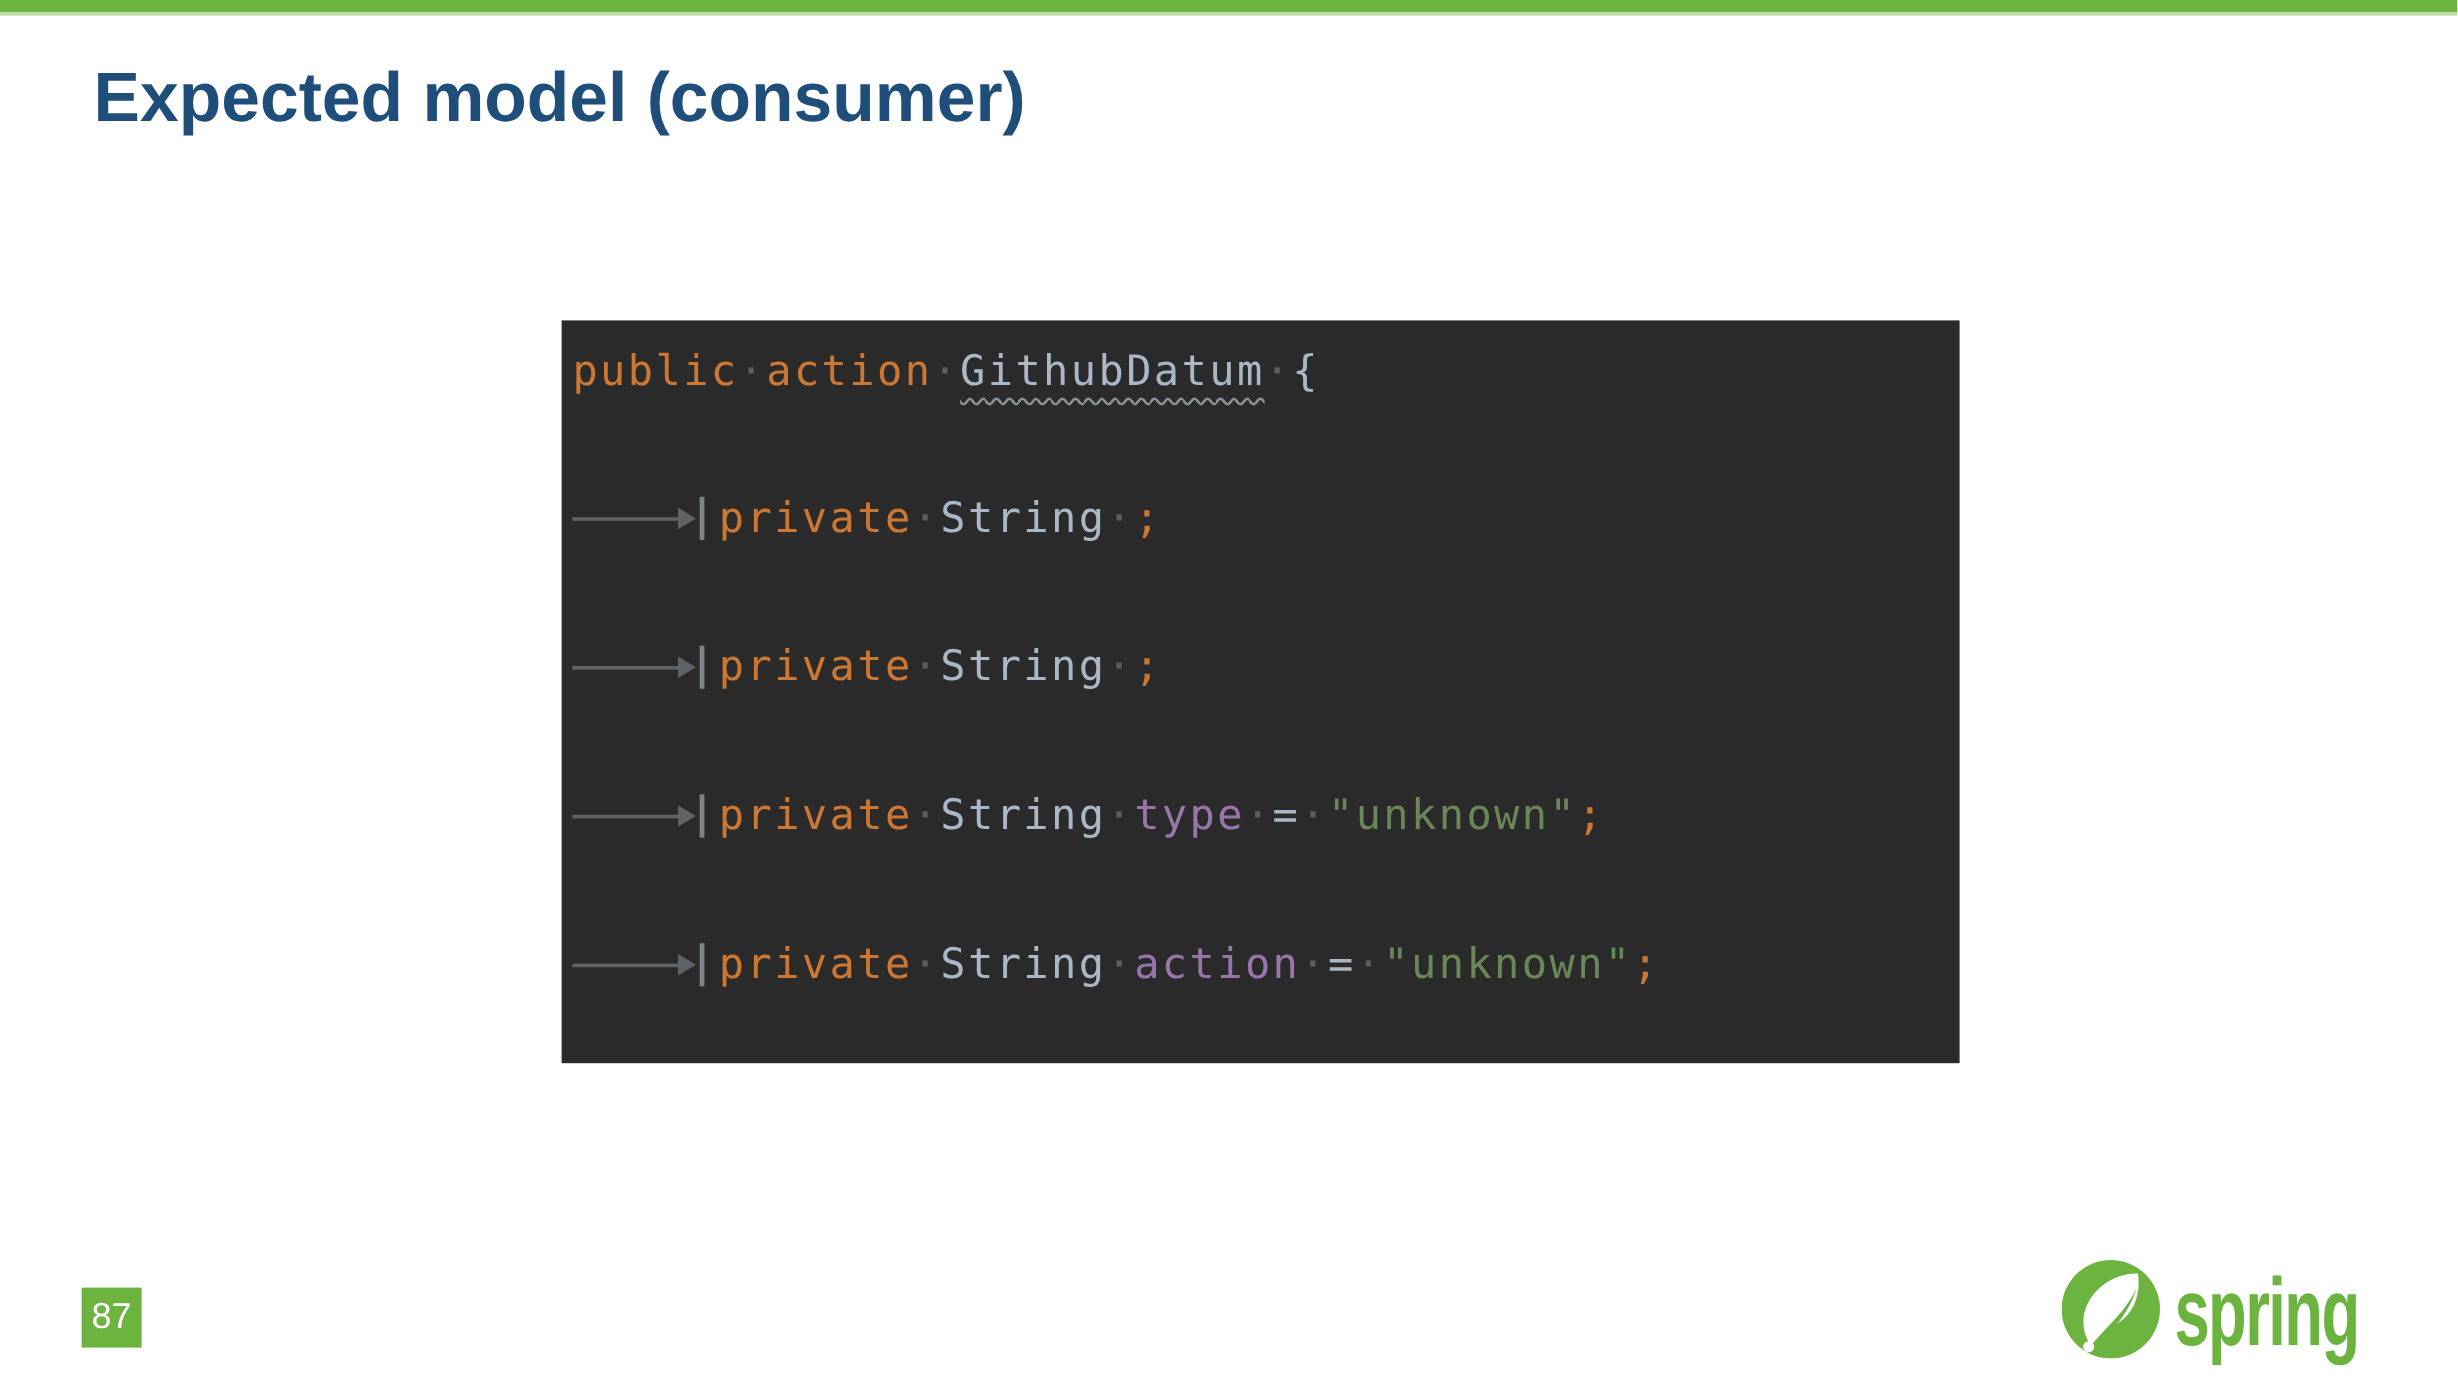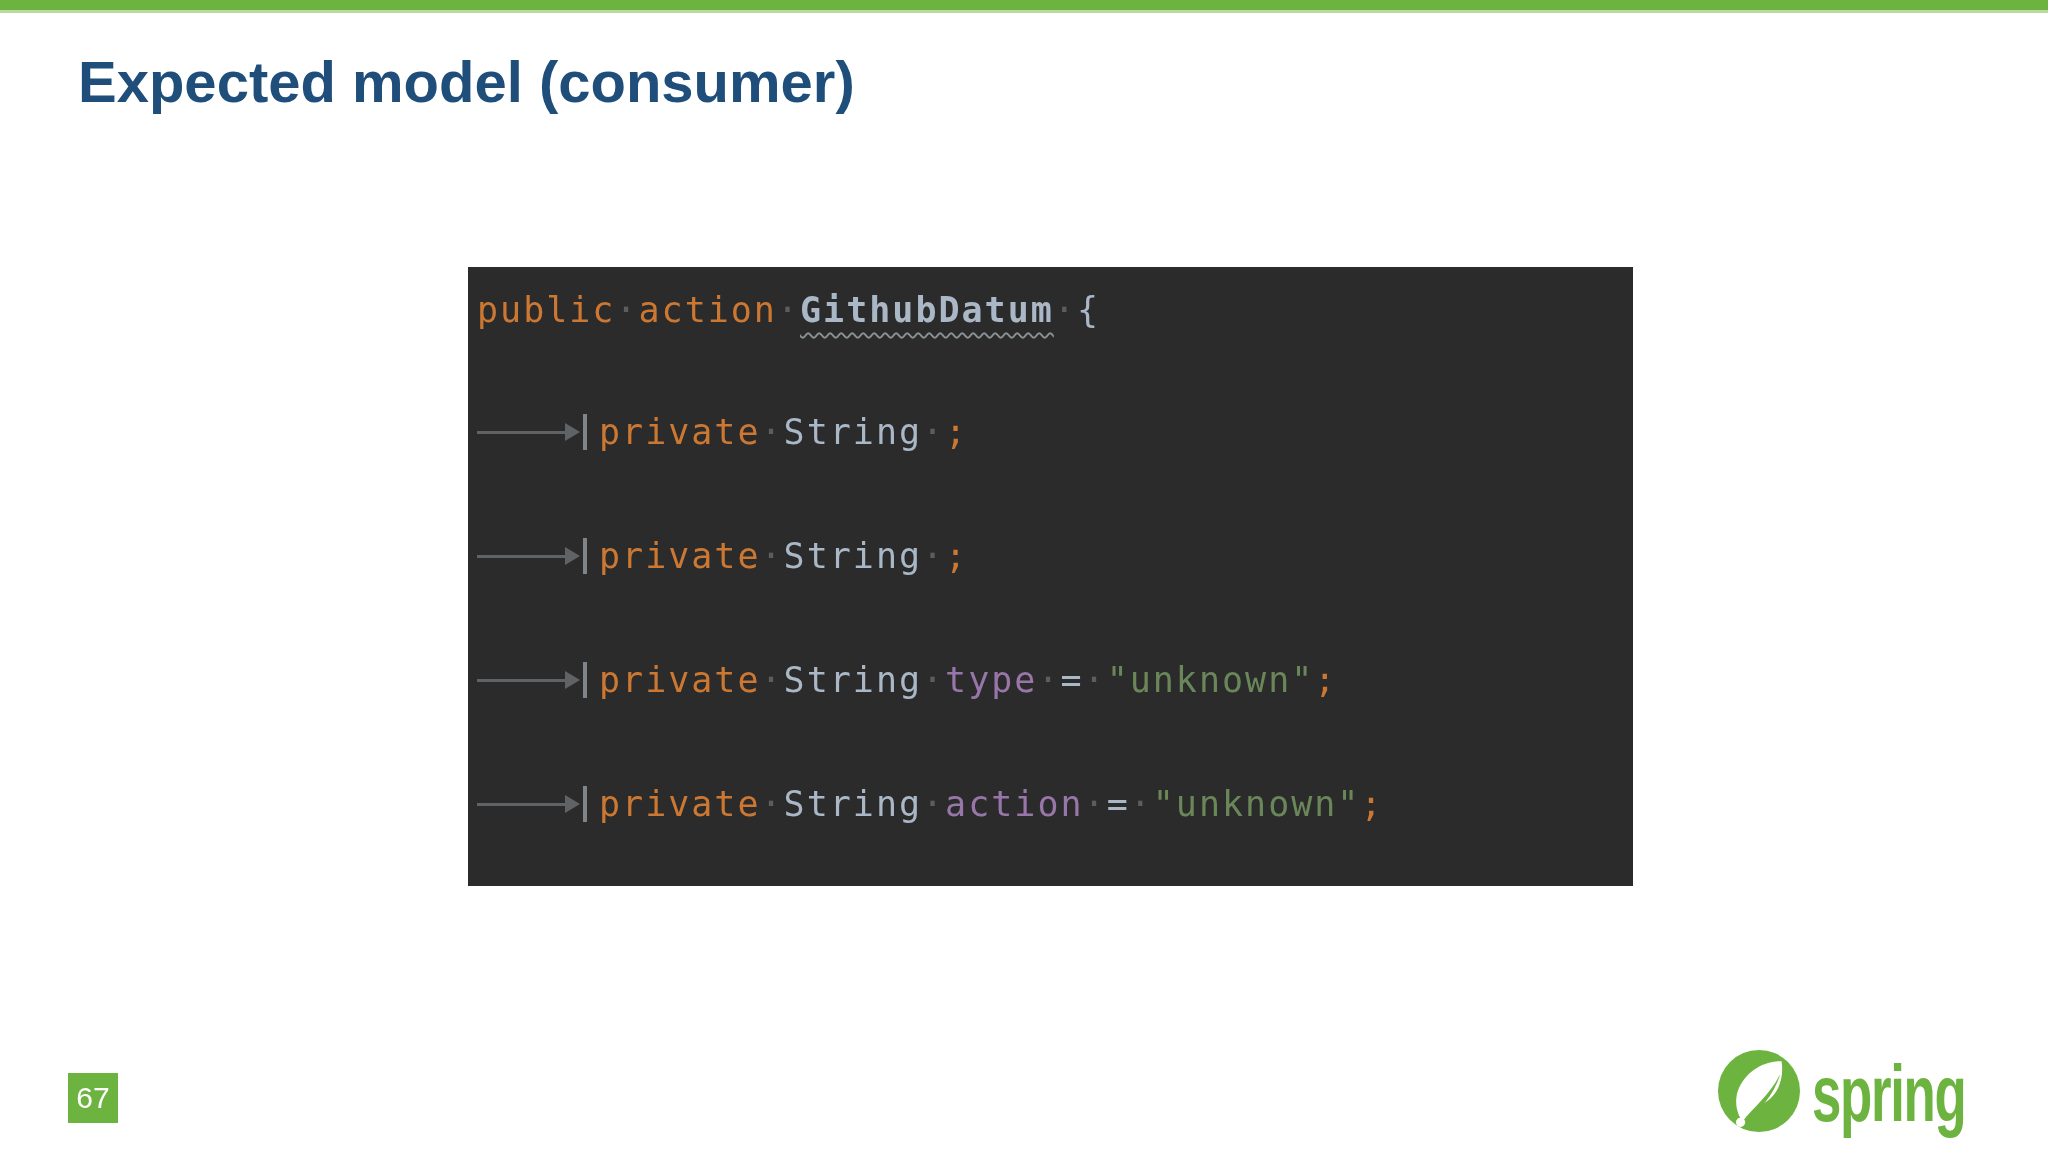--- a/index.html
+++ b/index.html
@@ -40,21 +40,20 @@
 
   .tok-kw{color:#CC7832;}
   .tok-plain{color:#A9B7C6;}
   .tok-cls{
     color:#A9B7C6;
     text-decoration:underline;
     text-decoration-style:wavy;
     text-decoration-color:#8A9296;
     text-decoration-thickness:2px;
     text-underline-offset:10px;
-    font-weight:bold;
   }
   .tok-field{color:#9876AA;}
   .tok-str{color:#6A8759;}
   .tok-sem{color:#CC7832;}
   .tok-ws{color:#5A5E60;}
 
   
   .tab-ind{display:inline-flex;align-items:center;width:116px;margin-right:6px;flex:none;}
   .tab-line{width:88px;height:3px;background:#606366;}
   .tab-arrow{width:0;height:0;border-top:9px solid transparent;border-bottom:9px solid transparent;border-left:15px solid #606366;}
@@ -88,21 +87,21 @@
   <h1 class="title">Expected model (consumer)</h1>
 
   <div class="code-editor">
       <div class="code-line l0"><span class="tok tok-kw">public</span><span class="tok tok-ws">·</span><span class="tok tok-kw">action</span><span class="tok tok-ws">·</span><span class="tok tok-cls">GithubDatum</span><span class="tok tok-ws">·</span><span class="tok tok-plain">{</span></div>
       <div class="code-line l1"><span class="tab-ind"><span class="tab-line"></span><span class="tab-arrow"></span><span class="tab-bar"></span></span><span class="tok tok-kw">private</span><span class="tok tok-ws">·</span><span class="tok tok-plain">String</span><span class="tok tok-ws">·</span><span class="tok tok-sem">;</span></div>
       <div class="code-line l2"><span class="tab-ind"><span class="tab-line"></span><span class="tab-arrow"></span><span class="tab-bar"></span></span><span class="tok tok-kw">private</span><span class="tok tok-ws">·</span><span class="tok tok-plain">String</span><span class="tok tok-ws">·</span><span class="tok tok-sem">;</span></div>
       <div class="code-line l3"><span class="tab-ind"><span class="tab-line"></span><span class="tab-arrow"></span><span class="tab-bar"></span></span><span class="tok tok-kw">private</span><span class="tok tok-ws">·</span><span class="tok tok-plain">String</span><span class="tok tok-ws">·</span><span class="tok tok-field">type</span><span class="tok tok-ws">·</span><span class="tok tok-plain">=</span><span class="tok tok-ws">·</span><span class="tok tok-str">"unknown"</span><span class="tok tok-sem">;</span></div>
       <div class="code-line l4"><span class="tab-ind"><span class="tab-line"></span><span class="tab-arrow"></span><span class="tab-bar"></span></span><span class="tok tok-kw">private</span><span class="tok tok-ws">·</span><span class="tok tok-plain">String</span><span class="tok tok-ws">·</span><span class="tok tok-field">action</span><span class="tok tok-ws">·</span><span class="tok tok-plain">=</span><span class="tok tok-ws">·</span><span class="tok tok-str">"unknown"</span><span class="tok tok-sem">;</span></div>
     </div>
 
-  <div class="page-number">67</div>
+  <div class="page-number">87</div>
 
   <div class="logo">
     <svg class="logo-mark" viewBox="0 0 80 80" xmlns="http://www.w3.org/2000/svg">
       <circle cx="40" cy="40" r="40" fill="#6DB33F"></circle>
       <path d="M62,11 C65,30 57,46 43,53 C33,58 28,64 26,73 C21,67 16.5,57 18,46 C20.5,29 36,15 52,12 C56,11.2 59,11 62,11 Z" fill="#ffffff"></path>
       <path d="M23,71 C36,54 50,45 61,23 C54,45 42,56 26,73 Z" fill="#6DB33F"></path>
       <circle cx="22" cy="70.5" r="4.5" fill="#ffffff"></circle>
     </svg>
     <span class="logo-text">spring</span>
   </div>

